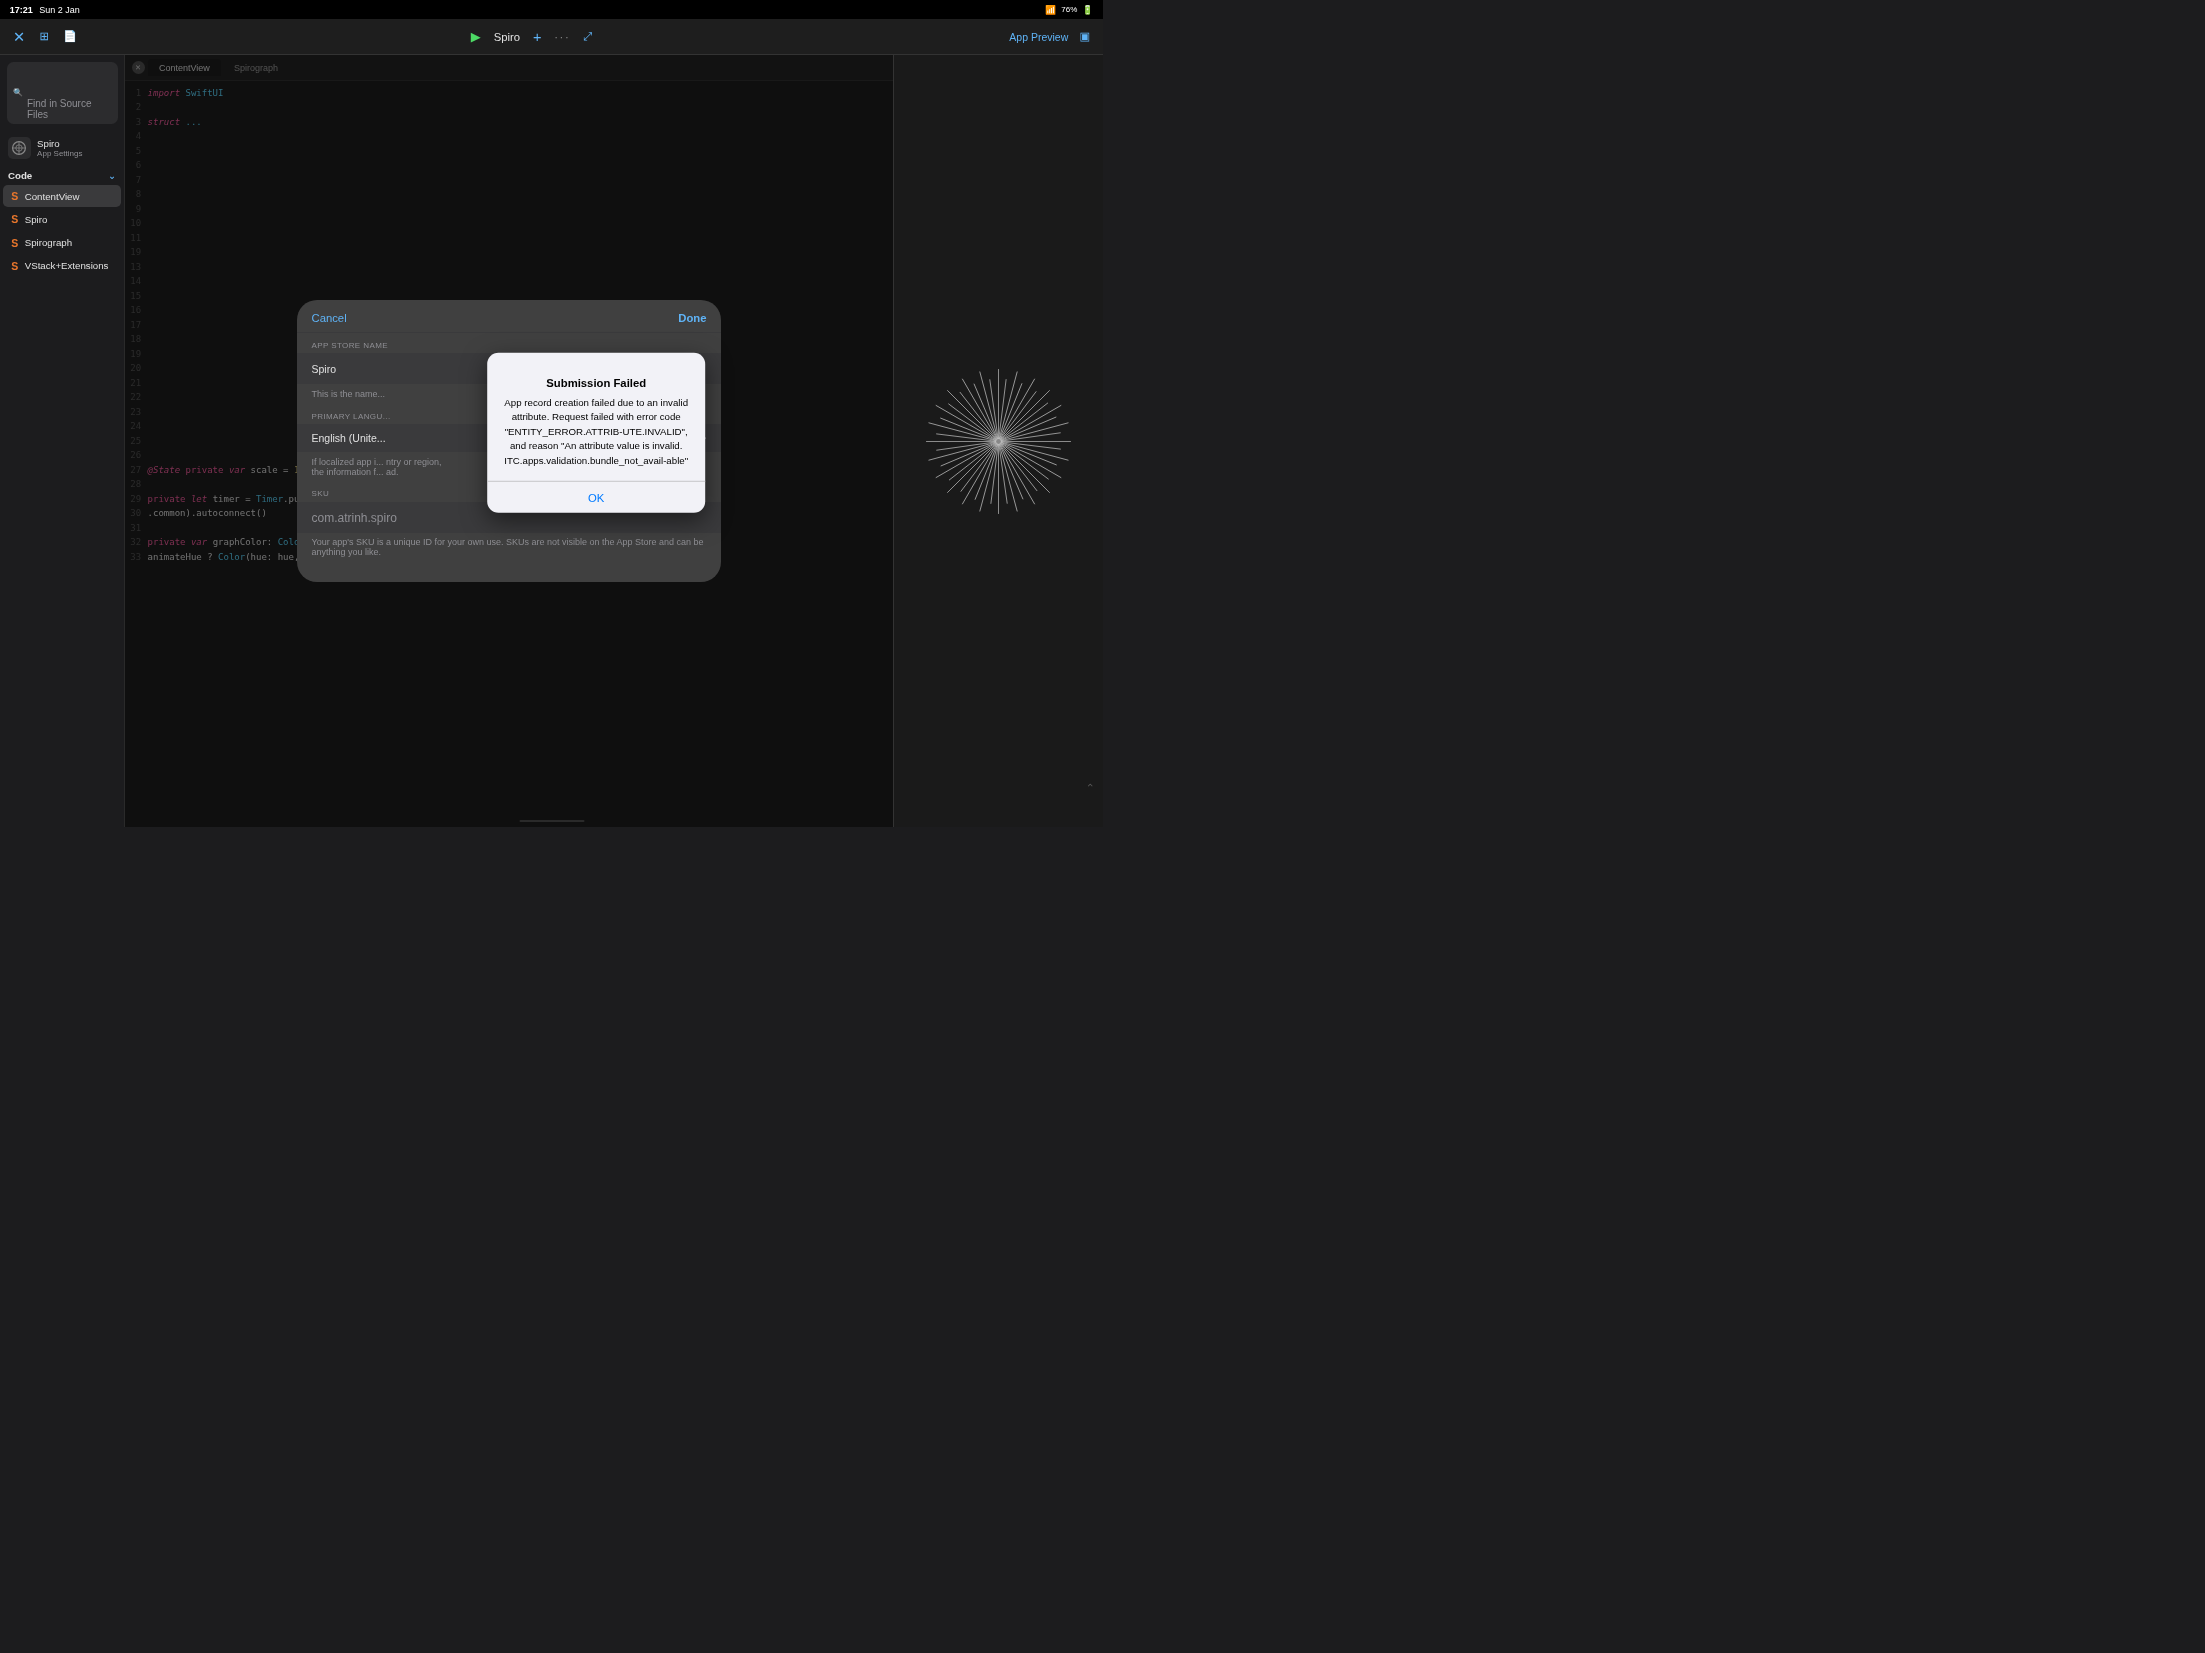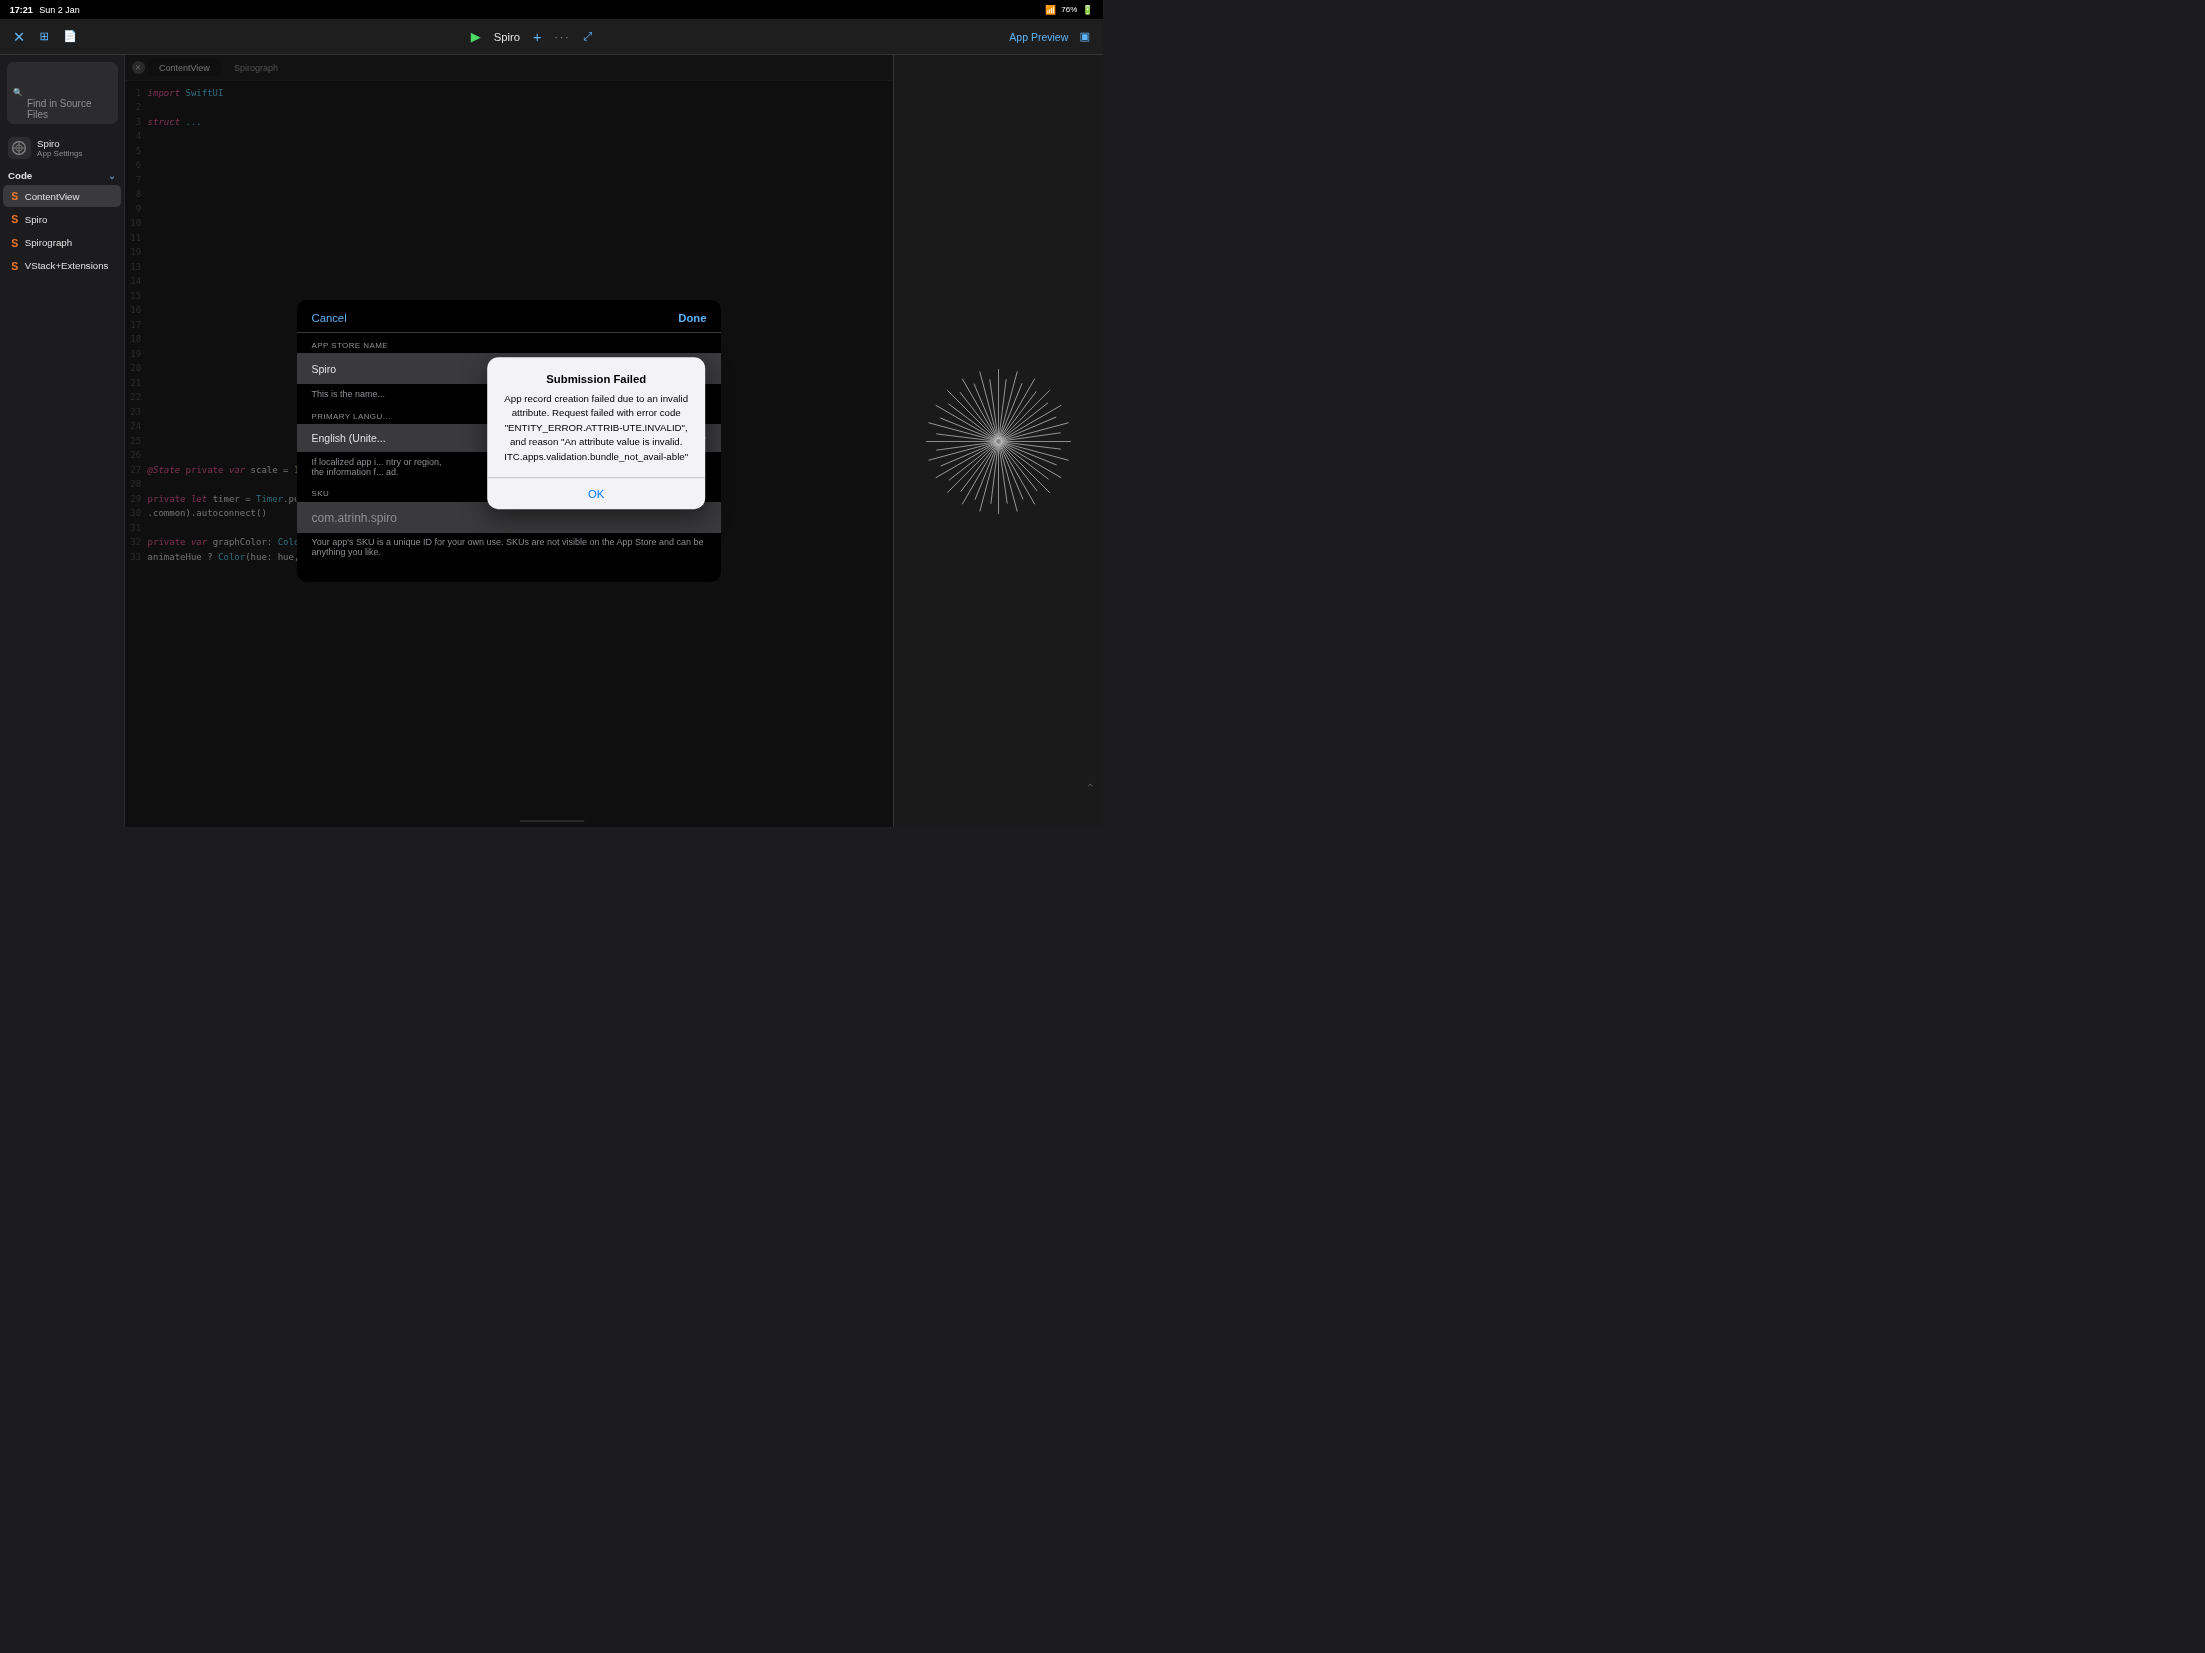--- a/index.html
+++ b/index.html
@@ -296,22 +296,22 @@
       top: 0; left: 0; right: 0; bottom: 0;
       background: rgba(0,0,0,0.5);
       display: flex;
       align-items: center;
       justify-content: center;
       z-index: 50;
     }
 
     
     .asc-panel {
-      background: #000000;
-      border-radius: 10px;
+      background: #404040;
+      border-radius: 20px;
       width: 424px;
       padding: 0 0 19.4px 0;
       position: relative;
     }
     .asc-header {
       display: flex;
       justify-content: space-between;
       align-items: center;
       padding: 11.3px 14.5px 8px;
       border-bottom: 0.8px solid #3a3a3c;
@@ -375,21 +375,21 @@
       color: #8e8e93;
       font-size: 9.7px;
     }
 
     
     .alert-dialog {
       position: absolute;
       background: #f2f2f7;
       border-radius: 11.3px;
       width: 218px;
-      padding: 16px 13px 0;
+      padding: 24px 13px 0;
       box-shadow: 0 8px 24px rgba(0,0,0,0.5);
       z-index: 200;
       top: 50%;
       left: 50%;
       transform: translate(-10%, -55%);
     }
     .alert-title {
       color: #000;
       font-size: 11.3px;
       font-weight: 700;

